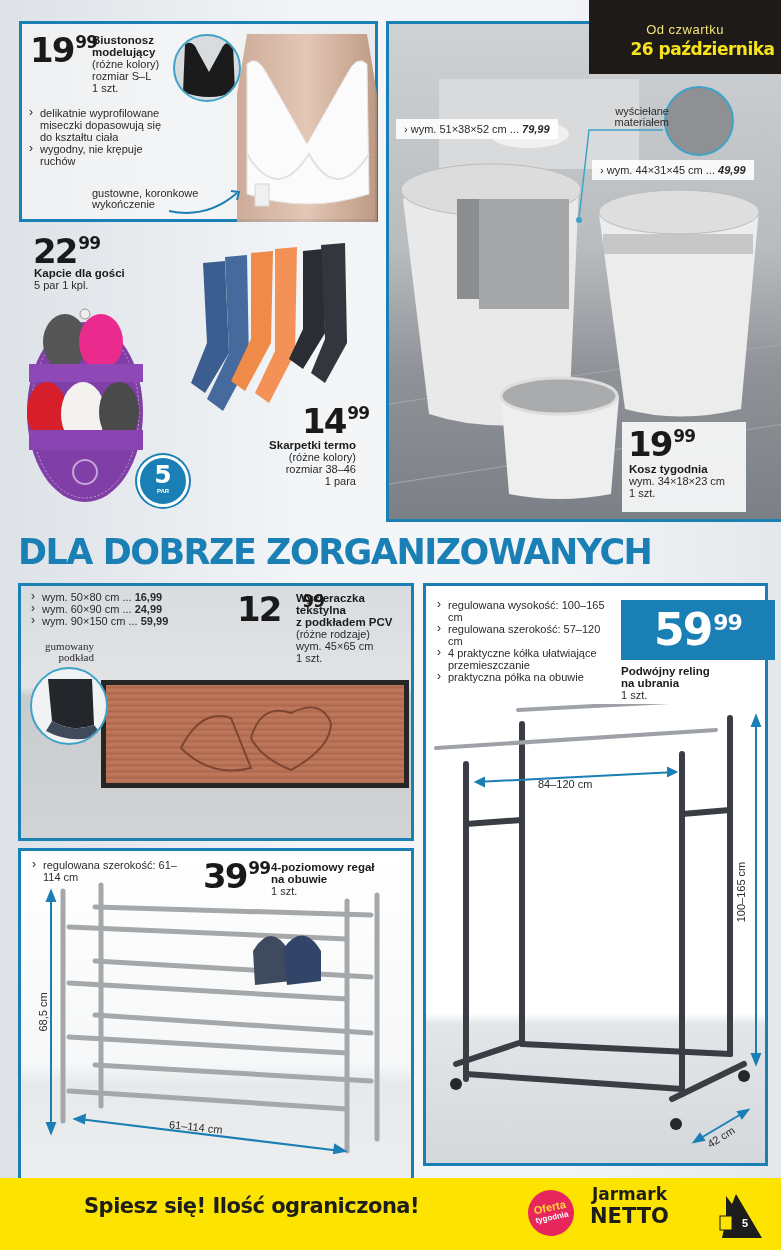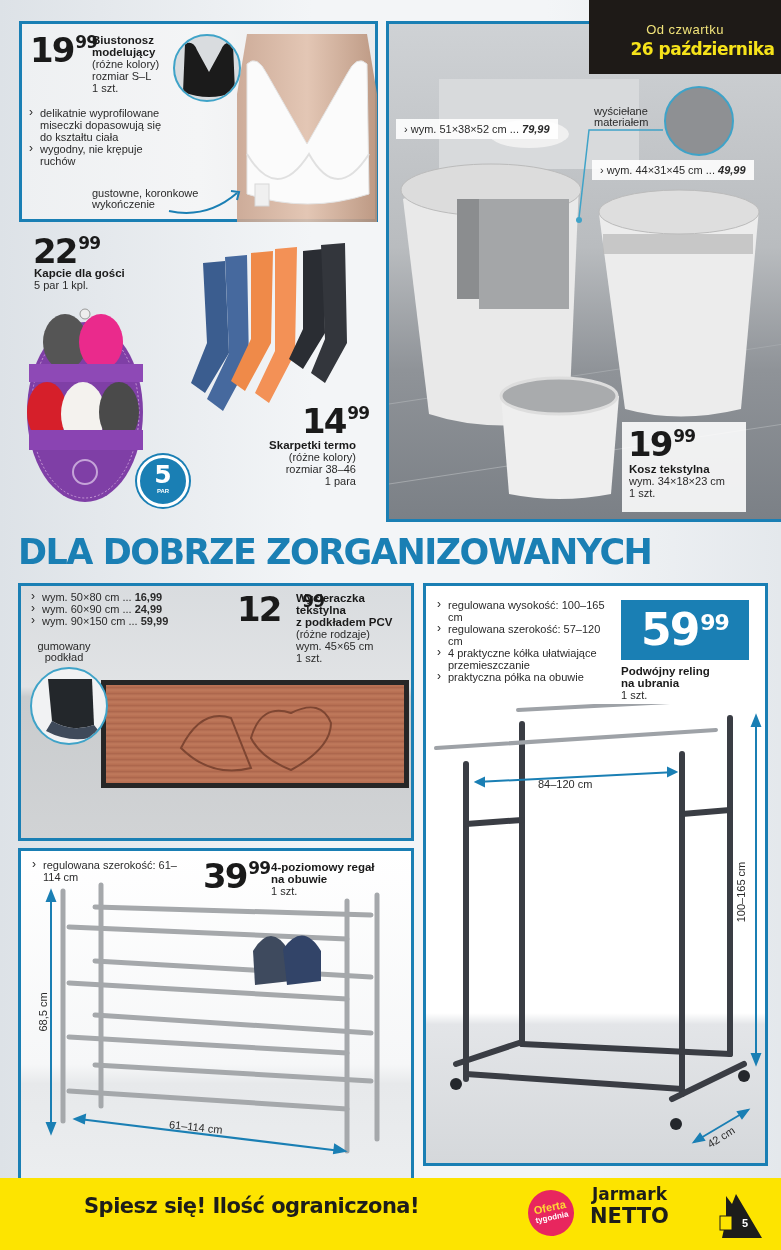--- a/index.html
+++ b/index.html
@@ -131,42 +131,42 @@
       <ellipse cx="102" cy="166" rx="90" ry="26" fill="#dcdcdc" stroke="#bbb"></ellipse>
       <rect x="68" y="175" width="28" height="100" fill="#8b8d8f"></rect>
       <rect x="90" y="175" width="90" height="110" fill="#a4a6a8"></rect>
       <path d="M210 190 Q290 165 370 185 L352 385 Q290 400 236 385 Z" fill="#ececec"></path>
       <ellipse cx="290" cy="188" rx="80" ry="22" fill="#dedede" stroke="#bbb"></ellipse>
       <rect x="214" y="210" width="150" height="20" fill="#b8b8b8" opacity="0.7"></rect>
       <path d="M112 372 Q170 355 230 372 L222 470 Q170 480 120 470 Z" fill="#eeeeee"></path>
       <ellipse cx="170" cy="372" rx="58" ry="18" fill="#a9abad" stroke="#ddd" stroke-width="3"></ellipse>
     </svg>
     <div class="circle" style="left:275px; top:62px; width:70px; height:70px; background:#8e9093;"></div>
-    <div class="abs pdesc" style="left:205px; top:82px; width:75px; line-height:11px;">
+    <div class="abs pdesc" style="left:205px; top:82px; width:75px; text-align:right; line-height:11px;">
       <div>wyściełane</div>
       <div>materiałem</div>
     </div>
     <svg class="abs" style="left:180px; top:104px;" width="100" height="100" viewBox="0 0 100 100">
         <path d="M94 2 L20 2 L10 90" fill="none" stroke="#3fa3c8" stroke-width="1.5"></path>
         <circle cx="10" cy="92" r="3" fill="#3fa3c8"></circle>
       </svg>
   </div>
   <div class="tagbox" style="left:396px; top:119px;">
     › <span>wym. 51×38×52 cm ...</span> <b>79,99</b>
   </div>
   <div class="tagbox" style="left:592px; top:160px;">
     › <span>wym. 44×31×45 cm ...</span> <b>49,99</b>
   </div>
   <div class="abs" style="left:622px; top:422px; width:124px; height:90px; background:rgba(255,255,255,0.88);"></div>
   <div class="price" style="left:628px; top:427px;">
     <span class="int">19</span>
       <span class="dec">99</span>
   </div>
   <div class="abs" style="left:629px; top:463px;">
-    <div class="pname">Kosz tekstylna</div>
+    <div class="pname">Kosz tygodnia</div>
     <div class="pdesc">wym. 34×18×23 cm</div>
     <div class="pdesc">1 szt.</div>
   </div>
 
   <div class="abs" style="left:589px; top:0; width:192px; height:74px; background:#1e1a17; text-align:center;">
     <div style="color:#f1e37a; font-size:13px; margin-top:22px; letter-spacing:0.5px;">Od czwartku</div>
     <div style="color:#f6e31a; font-family:'DejaVu Sans',sans-serif; font-weight:900; font-size:17px; margin-top:2px; letter-spacing:-0.5px;padding-left:35px;">26 października</div>
   </div>
 
   <div class="abs" style="left:18px; top:532px; width:750px; font-family:'DejaVu Sans',sans-serif; font-weight:900; font-size:35px; color:#1a7fb4; letter-spacing:-1.5px; white-space:nowrap;">DLA DOBRZE ZORGANIZOWANYCH</div>
@@ -190,41 +190,41 @@
       <span class="dec">99</span>
   </div>
   <div class="abs" style="left:296px; top:592px;">
     <div class="pname">Wycieraczka</div>
     <div class="pname">tekstylna</div>
     <div class="pname">z podkładem PCV</div>
     <div class="pdesc">(różne rodzaje)</div>
     <div class="pdesc">wym. 45×65 cm</div>
     <div class="pdesc">1 szt.</div>
   </div>
-  <div class="abs pdesc" style="left:34px; top:641px; width:60px; text-align:center; line-height:11px;">
+  <div class="abs pdesc" style="left:34px; top:641px; width:60px; text-align:right; line-height:11px;font-family:Liberation Serif, serif;">
     <div>gumowany</div>
     <div>podkład</div>
   </div>
   <div class="circle" style="left:30px; top:667px; width:78px; height:78px; background:#f1f2f3;">
     <svg width="78" height="78" viewBox="0 0 78 78">
         <path d="M16 10 L60 10 L62 56 Q40 64 20 52 Z" fill="#23272b"></path>
         <path d="M20 52 Q40 64 62 56 L70 66 Q40 76 14 62 Z" fill="#3f4a5a"></path>
       </svg>
   </div>
   <ul class="bul" style="position:absolute; left:30px; top:796px; width:360px;">
   </ul>
 
   <div class="panel" style="left:423px; top:583px; width:345px; height:583px; background: linear-gradient(180deg, #ffffff 0%, #ffffff 74%, #e3e5e8 76%, #d5d8db 100%); padding-left: 12px;">
     <ul class="bul" style="position:absolute; left:10px; top:13px; width:170px;">
       <li>regulowana wysokość: 100–165 cm</li>
       <li>regulowana szerokość: 57–120 cm</li>
       <li>4 praktyczne kółka ułatwiające przemieszczanie</li>
       <li>praktyczna półka na obuwie</li>
     </ul>
-    <div class="abs" style="left:195px; top:14px; width:128px; height:60px; background:#1a7fb4; color:#fff; display:flex; align-items:flex-start; justify-content:center; font-family:'DejaVu Sans',sans-serif; font-weight:900; letter-spacing:-2px;">
+    <div class="abs" style="left:195px; top:14px; width:154px; height:60px; background:#1a7fb4; color:#fff; display:flex; align-items:flex-start; justify-content:center; font-family:'DejaVu Sans',sans-serif; font-weight:900; letter-spacing:-2px;">
       <span style="font-size:44px; line-height:52px; margin-top:4px;">59</span>
         <span style="font-size:22px; margin-top:10px; margin-left:2px; letter-spacing:-1px;">99</span>
     </div>
     <div class="abs" style="left:195px; top:79px;">
       <div class="pname">Podwójny reling</div>
       <div class="pname">na ubrania</div>
       <div class="pdesc">1 szt.</div>
     </div>
     <svg class="abs" style="left:0; top:118px;" width="340" height="460" viewBox="0 0 340 460">
       <g stroke="#3a3d44" stroke-width="6" stroke-linecap="round">

